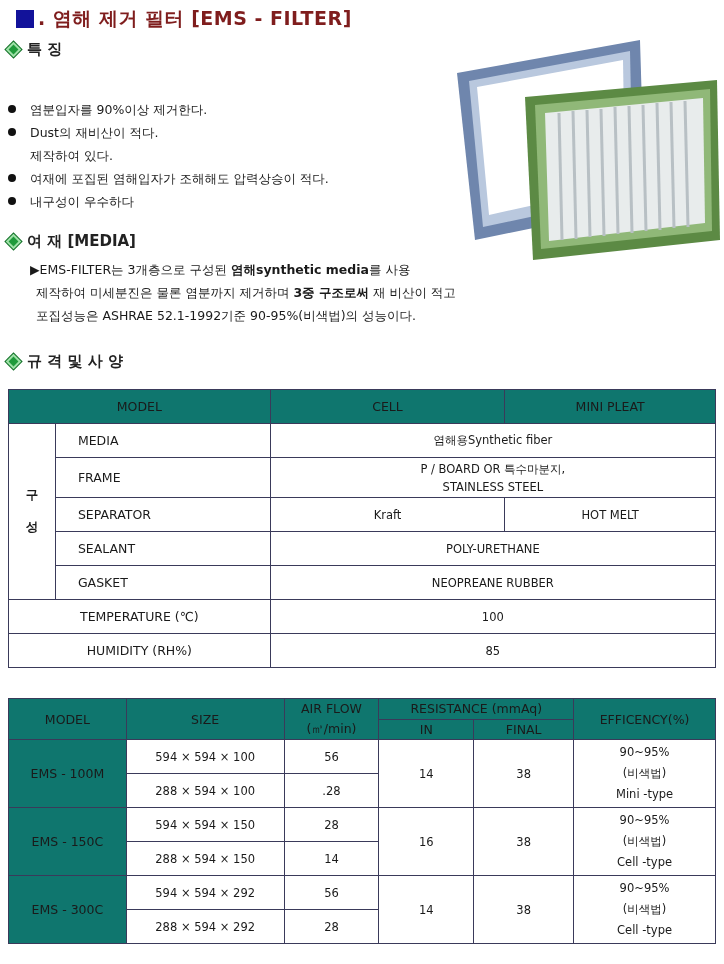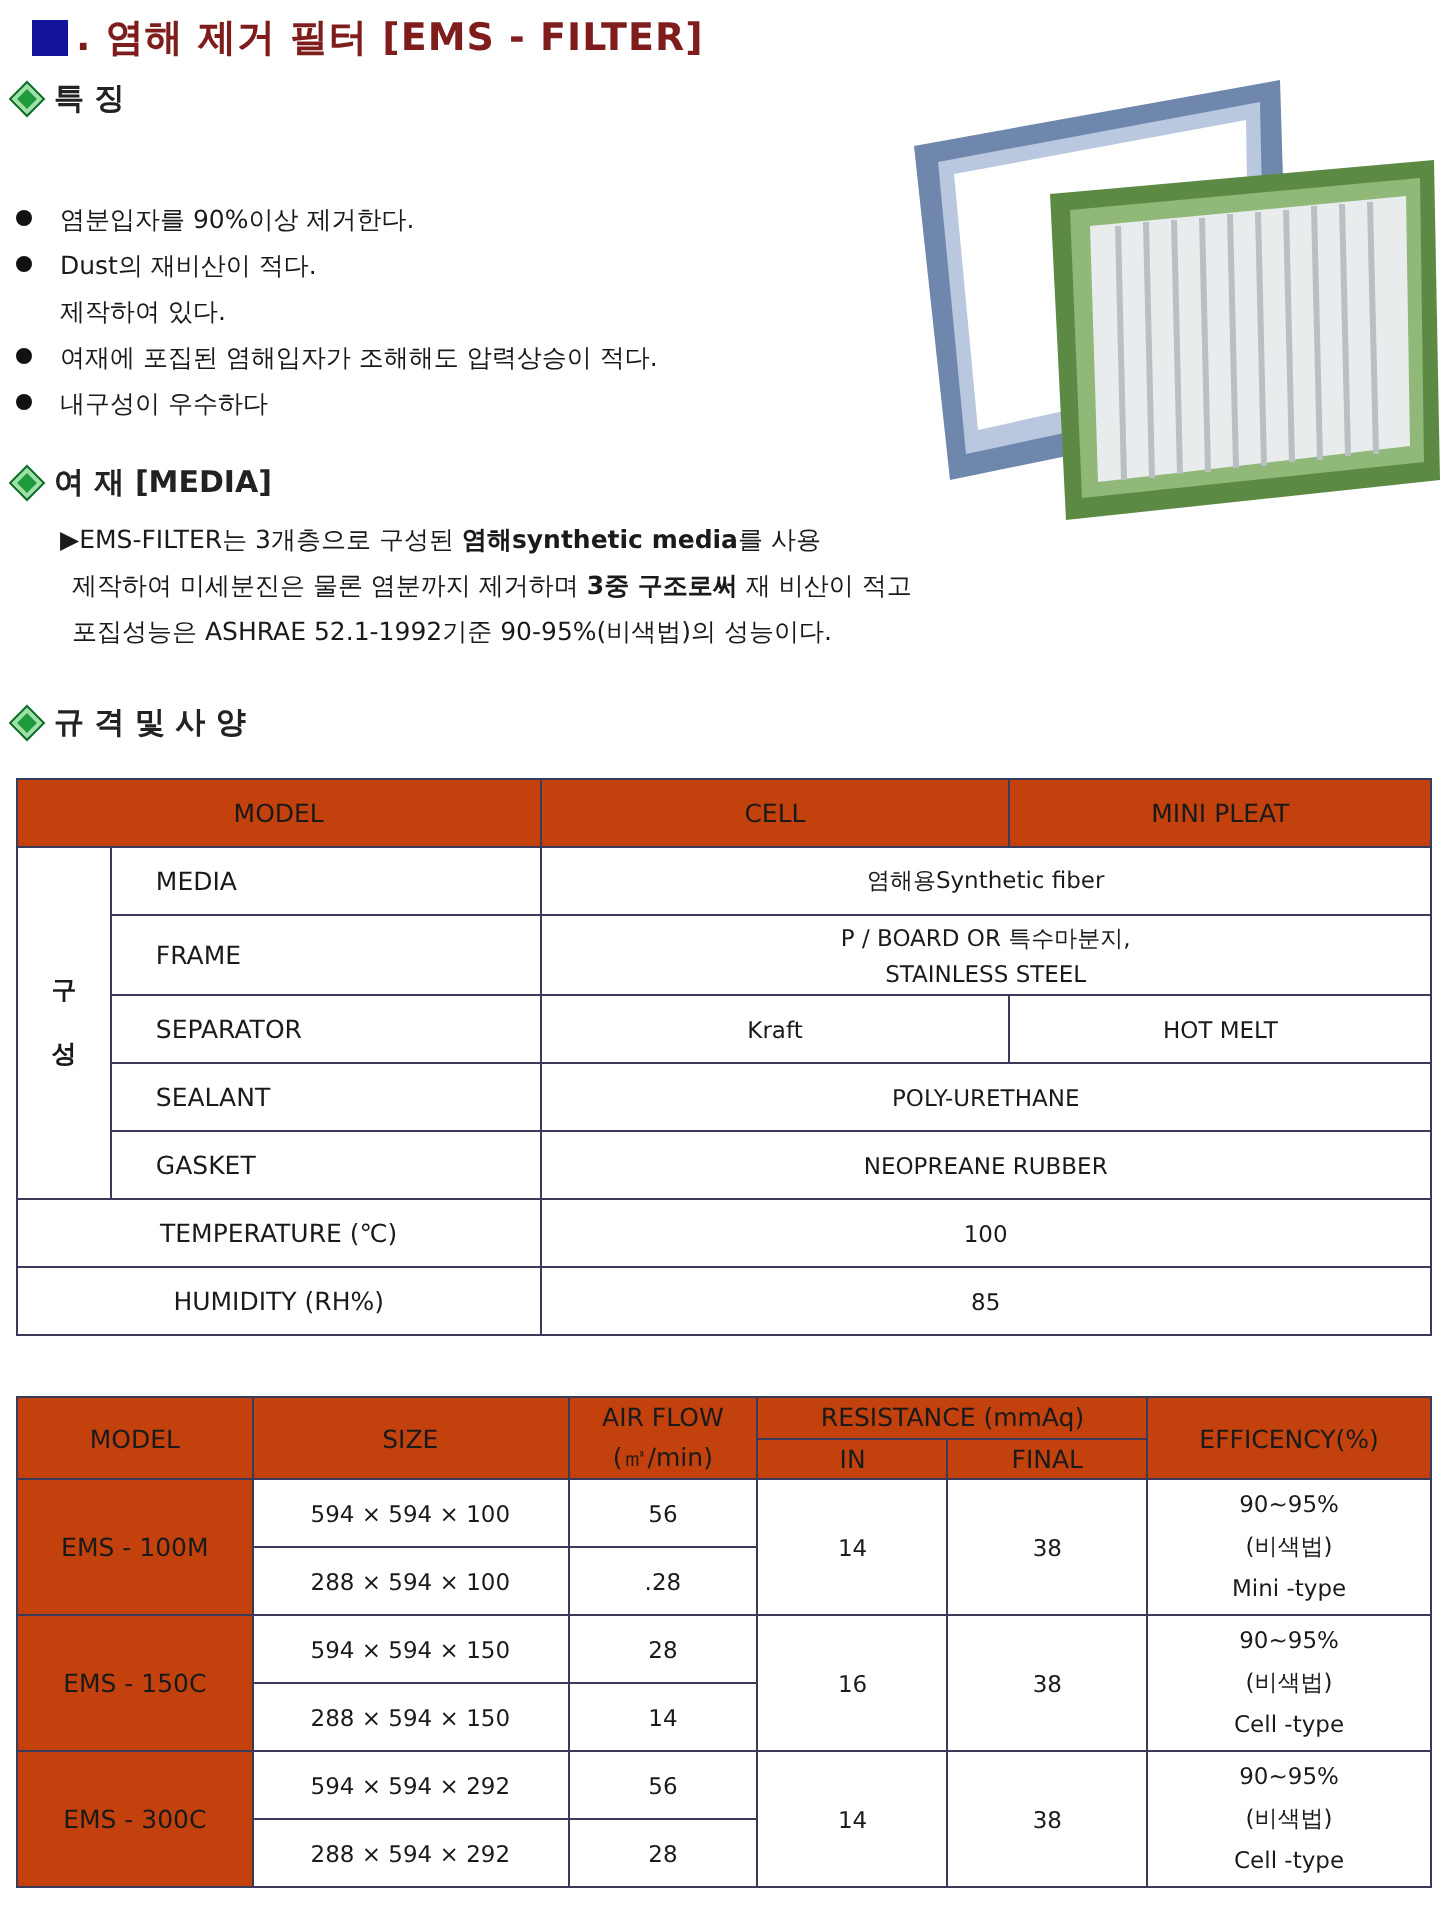--- a/index.html
+++ b/index.html
@@ -26,21 +26,21 @@
   .bullets { position: absolute; left: 8px; top: 66px; font-size: 12.5px; line-height: 23px; margin-top: 32px; }
   .bullets li { list-style: none; display: flex; }
   .bullets .dot { display: inline-block; width: 8px; height: 8px; border-radius: 50%; background: #111; margin: 7px 14px 0 0; flex-shrink: 0; }
   .bullets .cont { padding-left: 22px; }
   .media-text { position: absolute; left: 30px; top: 258px; font-size: 12.5px; line-height: 23px; }
   .media-text b { font-weight: bold; }
   .media-text .indent { padding-left: 6px; }
   .photo { position: absolute; left: 455px; top: 35px; width: 270px; height: 225px; }
   table { border-collapse: collapse; position: absolute; font-size: 12.5px; }
   td, th { border: 1px solid #3a3a5a; text-align: center; font-weight: normal; }
-  .pink { background: #c2410c; }
+  .pink { background: #0f766e; }
   .spec { left: 8px; top: 389px; width: 708px; }
   .spec td { height: 34px; }
   .spec .lbl { text-align: left; padding-left: 22px; }
   .models { left: 8px; top: 698px; width: 708px; }
   .models td { height: 34px; }
 </style>
 </head>
 <body>
 
 <div class="title">

